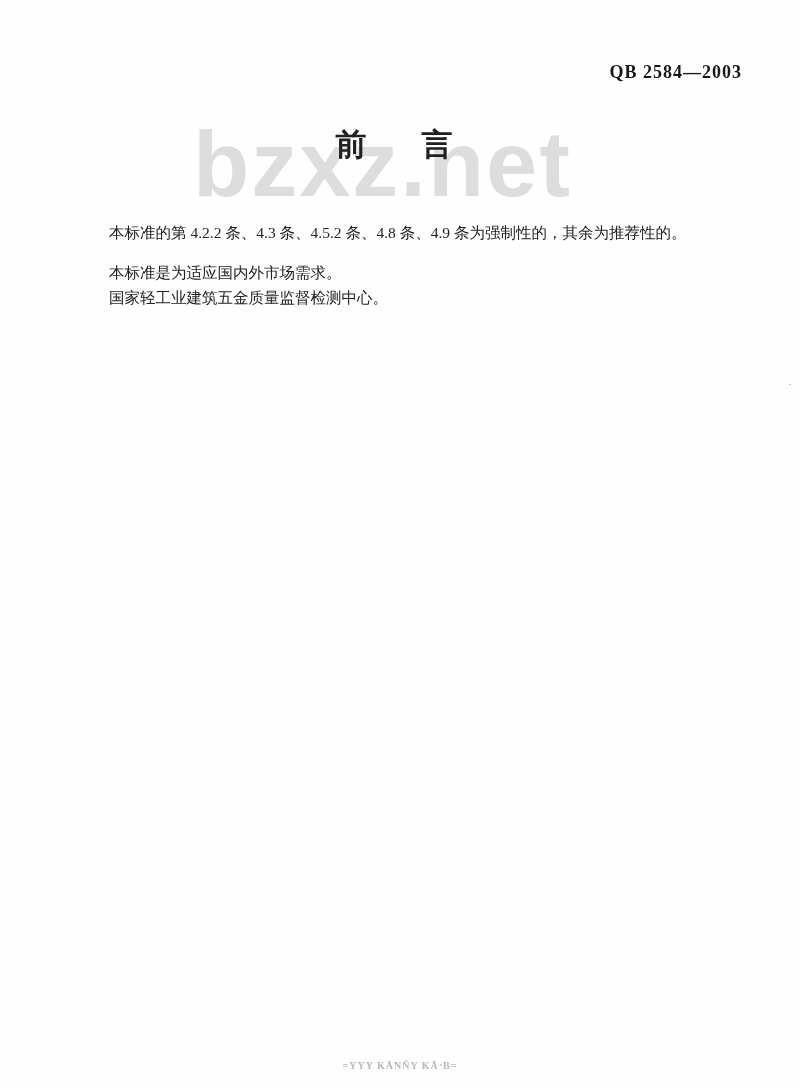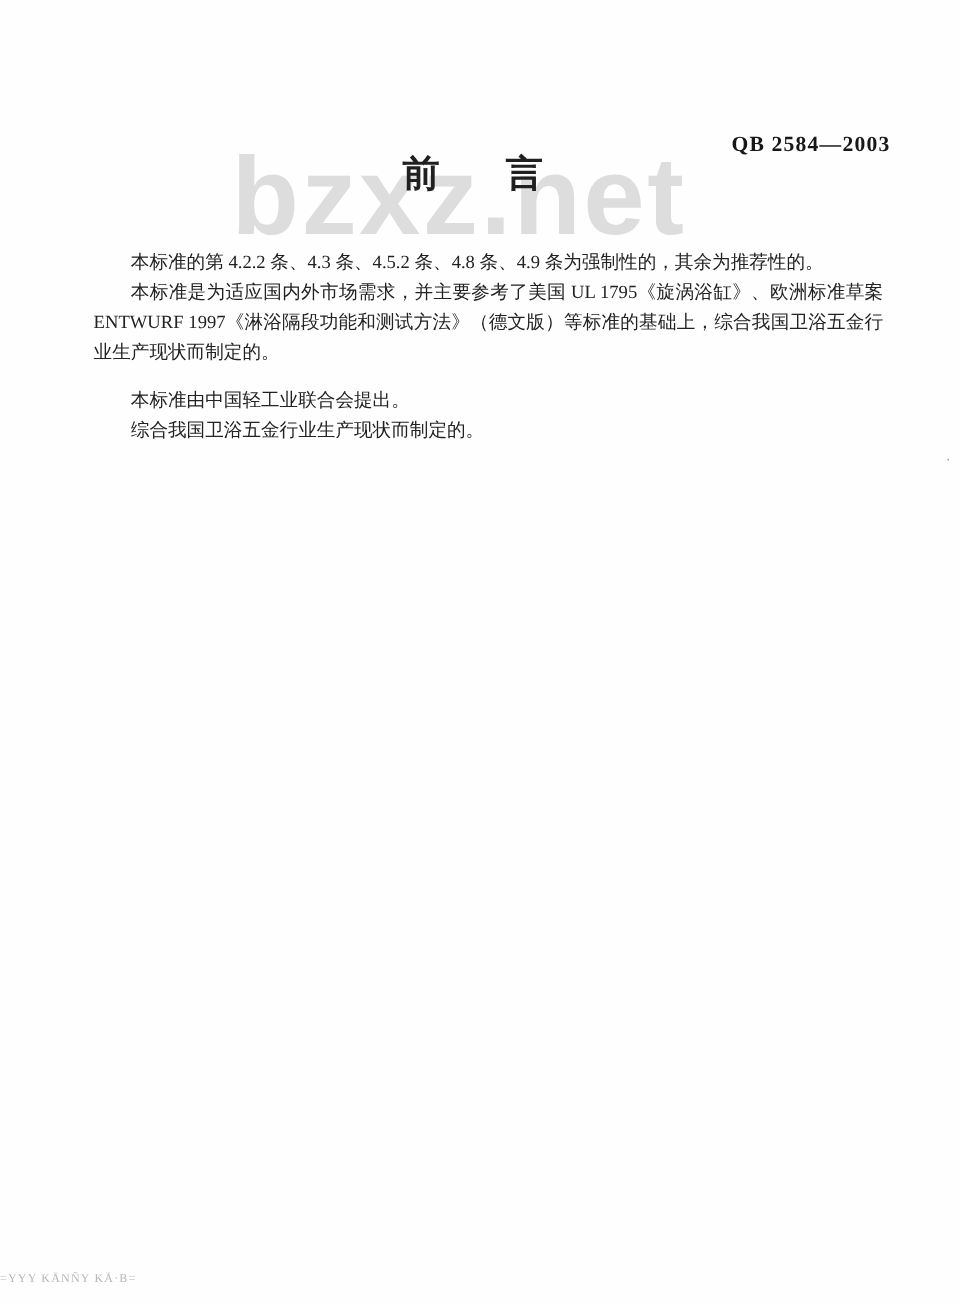--- a/index.html
+++ b/index.html
@@ -31,38 +31,37 @@
   .header-code {
     position: absolute;
     top: 62px;
     right: 58px;
     font-size: 18px;
     font-weight: 700;
     letter-spacing: 1px;
     color: #1c1c1c;
     z-index: 2;
     filter: blur(0.35px) contrast(1.05);
-    margin-top: 48px;
   }
   .doc-title {
     position: absolute;
     top: 124px;
     left: 0;
     width: 100%;
     text-align: center;
     font-size: 31px;
     font-weight: 700;
     letter-spacing: 12px;
     color: #202020;
     z-index: 2;
     filter: blur(0.35px);
   }
   .body-text {
     position: absolute;
-    top: 206px;
+    top: 220px;
     left: 78px;
     width: 658px;
     z-index: 2;
     font-size: 15.5px;
     line-height: 25px;
     color: #262626;
     text-align: justify;
     filter: blur(0.35px) contrast(1.05);
   }
   .body-text p {
@@ -79,43 +78,44 @@
     right: 8px;
     font-size: 11px;
     color: #9a9a9a;
     z-index: 2;
   }
   .footer-mark {
     position: absolute;
     bottom: 16px;
     left: 0;
     width: 100%;
+    text-align: center;
     font-family: "Liberation Serif", serif;
     font-size: 10px;
     letter-spacing: 1px;
     color: #b8b8b8;
     z-index: 2;
     filter: blur(0.3px);
+    font-weight: bold;
   }
 </style>
 </head>
 <body>
 
 <div class="page">
 
   <div class="watermark">bzxz.net</div>
 
   <div class="header-code">QB 2584—2003</div>
 
   <div class="doc-title">前　言</div>
 
   <div class="body-text">
     <p>本标准的第 4.2.2 条、4.3 条、4.5.2 条、4.8 条、4.9 条为强制性的，其余为推荐性的。</p>
-    <p>本标准是为适应国内外市场需求，并主要参考了美国 UL 1795《旋涡浴缸》、欧洲标准草案 ENTWURF 1997《淋浴隔段功能和测试方法》（德文版）等标准的基础上，综合我国卫浴五金行业生产现状而制定的。</p>
-    <p class="gap-above">本标准由中国轻工业联合会提出。</p>
-    <p>综合我国卫浴五金行业生产现状而制定的。</p>
+    <p class="gap-above">本标准是为适应国内外市场需求。</p>
+    <p>国家轻工业建筑五金质量监督检测中心。</p>
   </div>
 
   <div class="stray-mark">·</div>
 
   <div class="footer-mark">=YYY KĀNÑY KĀ·B=</div>
 
 </div>
 
 </body></html>

